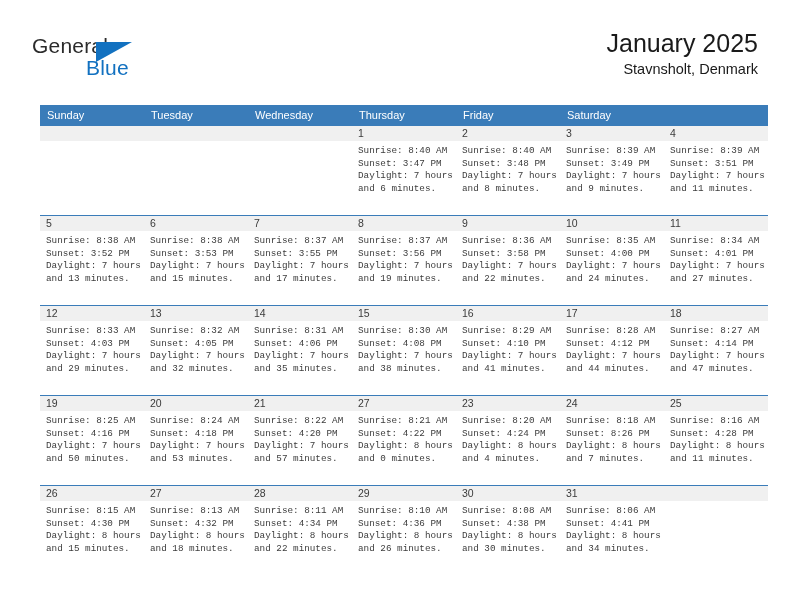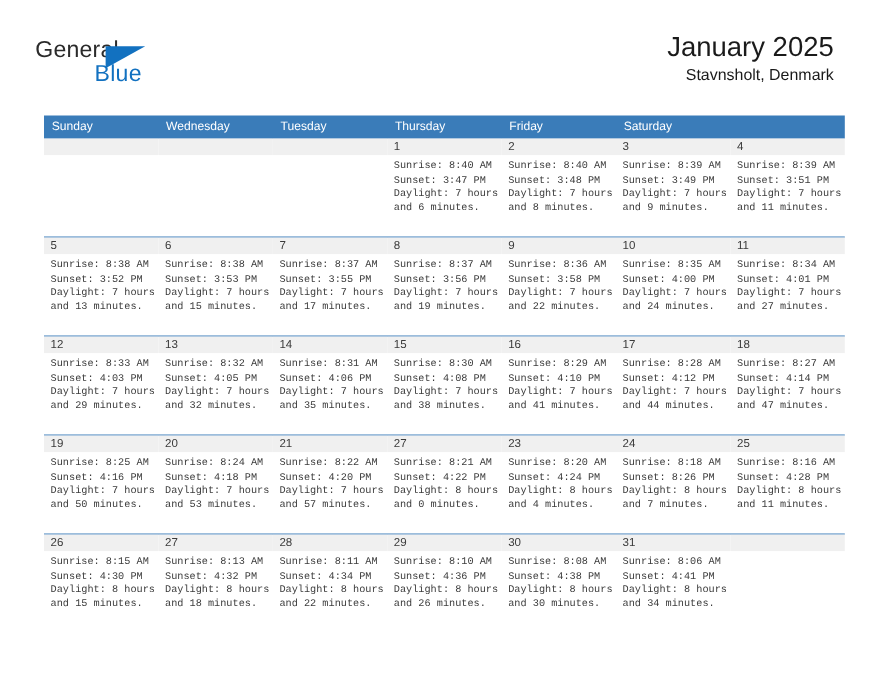--- a/index.html
+++ b/index.html
@@ -159,22 +159,22 @@
     <div class="title-block">
       <div class="cal-title">January 2025</div>
       <div class="cal-sub">Stavnsholt, Denmark</div>
     </div>
 
   </div>
 
   <div class="calendar">
     <div class="week dow-row" id="dow-row">
         <div class="dow">Sunday</div>
+        <div class="dow">Tuesday</div>
         <div class="dow">Wednesday</div>
-        <div class="dow">Tuesday</div>
         <div class="dow">Thursday</div>
         <div class="dow">Friday</div>
         <div class="dow">Saturday</div>
       </div>
     <div id="weeks-container">
         <div class="week week-row first">
           <div class="day empty">
             <div class="daynum"></div>
           </div>
           <div class="day empty">

